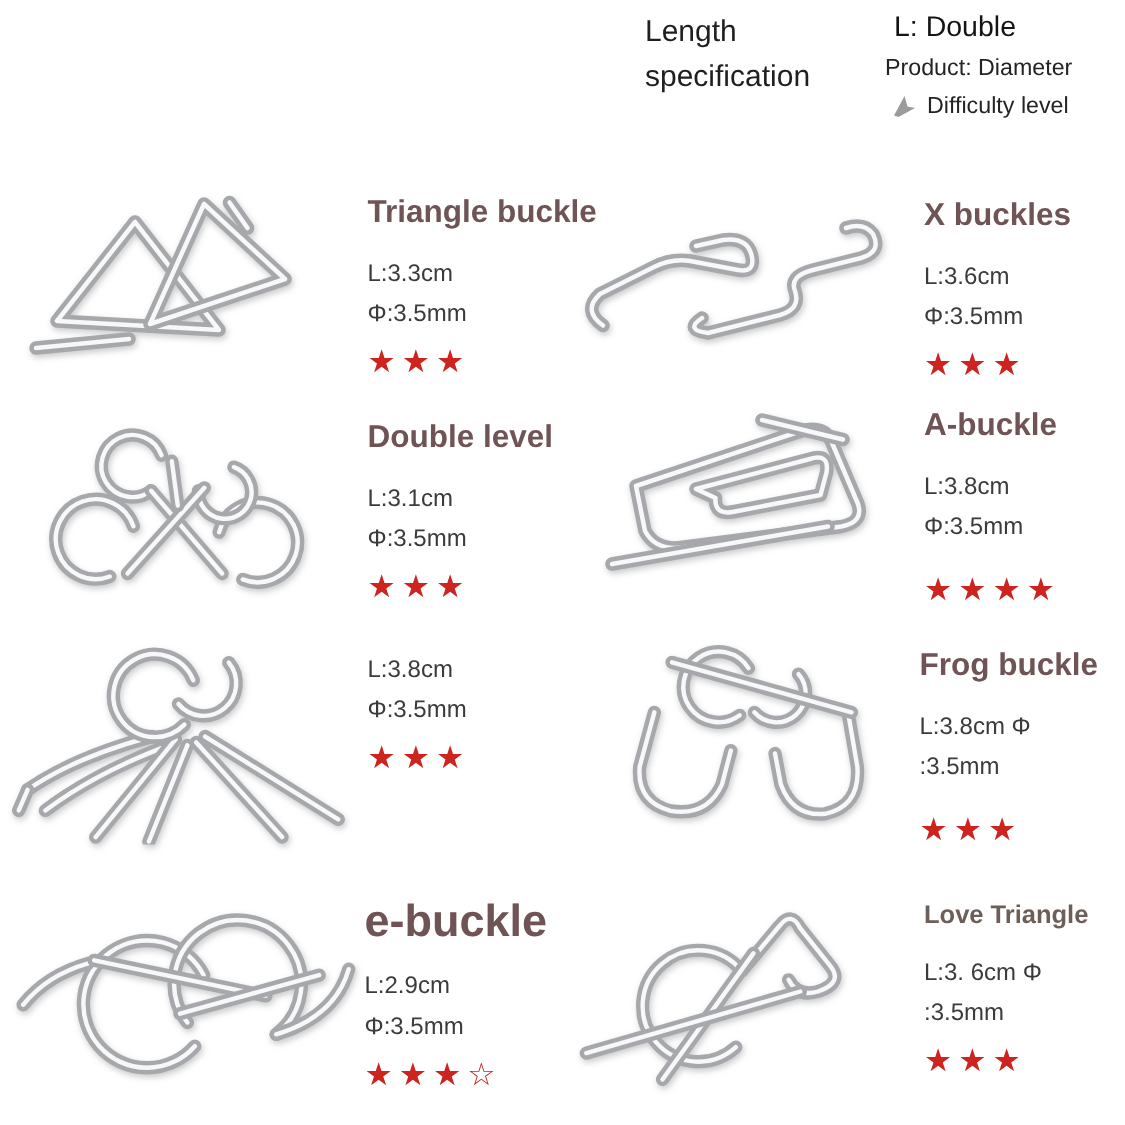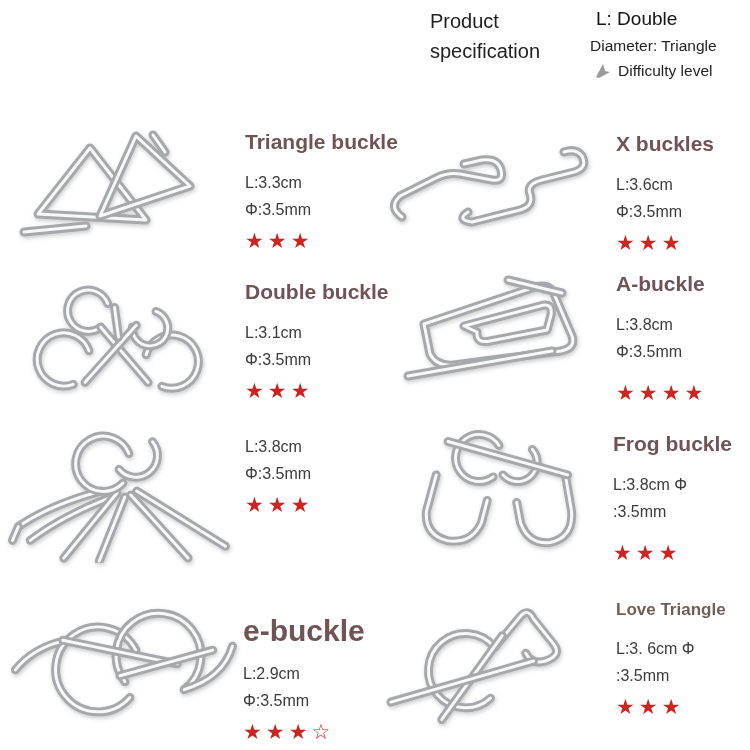--- a/index.html
+++ b/index.html
@@ -23,36 +23,36 @@
   .legend-difficulty{font-size:15.5px;color:#232323;display:flex;gap:7px;margin-left:4px;}
   .difficulty-icon{flex:0 0 auto;display:inline-block;}
   
   .p-img{position:absolute;}
   .p-img svg{display:block;width:100%;height:100%;filter:drop-shadow(1px 2px 2px rgba(70,70,70,.28));}
   .info{position:absolute;width:160px;}
   .name{margin:0 0 15px 0;font-size:21px;font-weight:700;color:var(--title-brown);}
   .spec{font-size:16px;line-height:1.7;color:var(--spec-dark);}
   .stars{margin-top:6px;font-size:21px;letter-spacing:4px;color:var(--star-red);
          font-family:"DejaVu Sans",sans-serif;}
-  .info-ebuckle .name{font-size:30px;margin-bottom:12px;margin-top:16px;}
+  .info-ebuckle .name{font-size:30px;margin-bottom:12px;}
   .info-love .name{font-size:17px;color:#6e5e58;}
   .stars-gap{margin-top:16px;}
   
   .wire{fill:none;stroke:#a6a8ab;stroke-width:9;stroke-linecap:round;stroke-linejoin:round;}
   .hi{fill:none;stroke:#f7f8f9;stroke-width:3;stroke-linecap:round;stroke-linejoin:round;}
 </style>
 </head>
 <body>
 
 <div class="page">
 
-  <div class="header-title">Product specification</div>
+  <div class="header-title">Length specification</div>
   <div class="legend">
     <div class="legend-length">L: Double</div>
-    <div class="legend-diameter">Diameter: Triangle</div>
+    <div class="legend-diameter">Product: Diameter</div>
     <div class="legend-difficulty">
       <span class="difficulty-icon">
         <svg width="17" height="17" viewBox="0 0 17 17">
             <polygon points="2,15 9,2 11,9 16,10 5,16" fill="#9b9b9b"></polygon>
           </svg>
       </span>
       <span>Difficulty level</span>
     </div>
   </div>
 
@@ -121,21 +121,21 @@
         <use href="#db2" class="hi"></use>
       <use href="#db5" class="wire"></use>
         <use href="#db5" class="hi"></use>
       <use href="#db6" class="wire"></use>
         <use href="#db6" class="hi"></use>
       <use href="#db7" class="wire"></use>
         <use href="#db7" class="hi"></use>
     </svg>
   </div>
   <div class="info" style="left:245px;top:280px;">
-    <h3 class="name">Double buckle</h3>
+    <h3 class="name">Double level</h3>
     <div class="spec">L:3.1cm</div>
     <div class="spec">Φ:3.5mm</div>
     <div class="stars">★★★</div>
   </div>
 
   <div class="p-img" style="left:392px;top:266px;width:210px;height:125px;">
     <svg viewBox="0 0 210 125">
       <defs>
         <path id="ab1" d="M32 58 L140 22 Q158 16 163 30 L180 70 Q184 82 169 85 L62 99 Q45 101 38 88 Z"></path>
         <path id="ab2" d="M72 60 L148 40 Q161 36 159 49 L155 64 L98 75 Q84 78 85 66 Z"></path>

